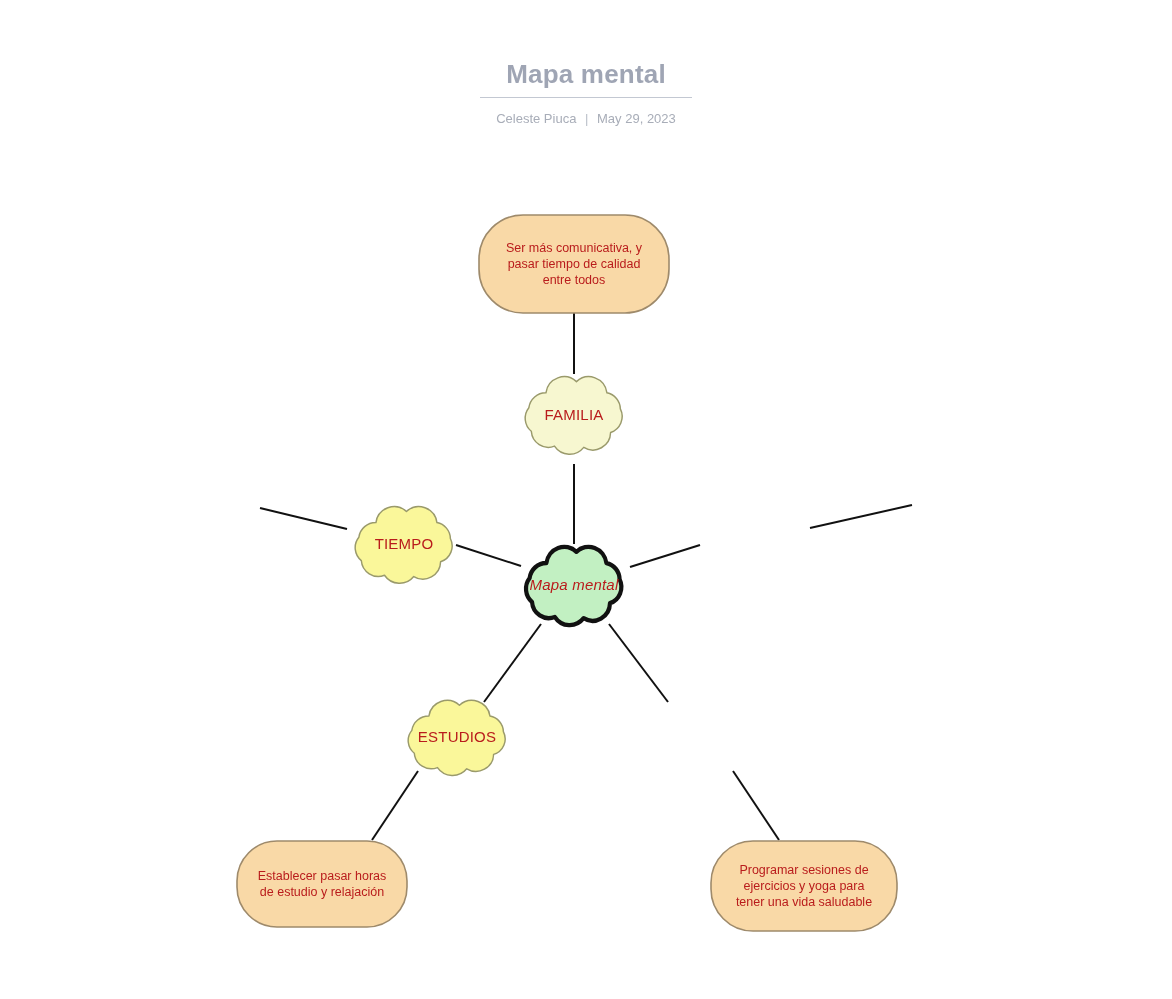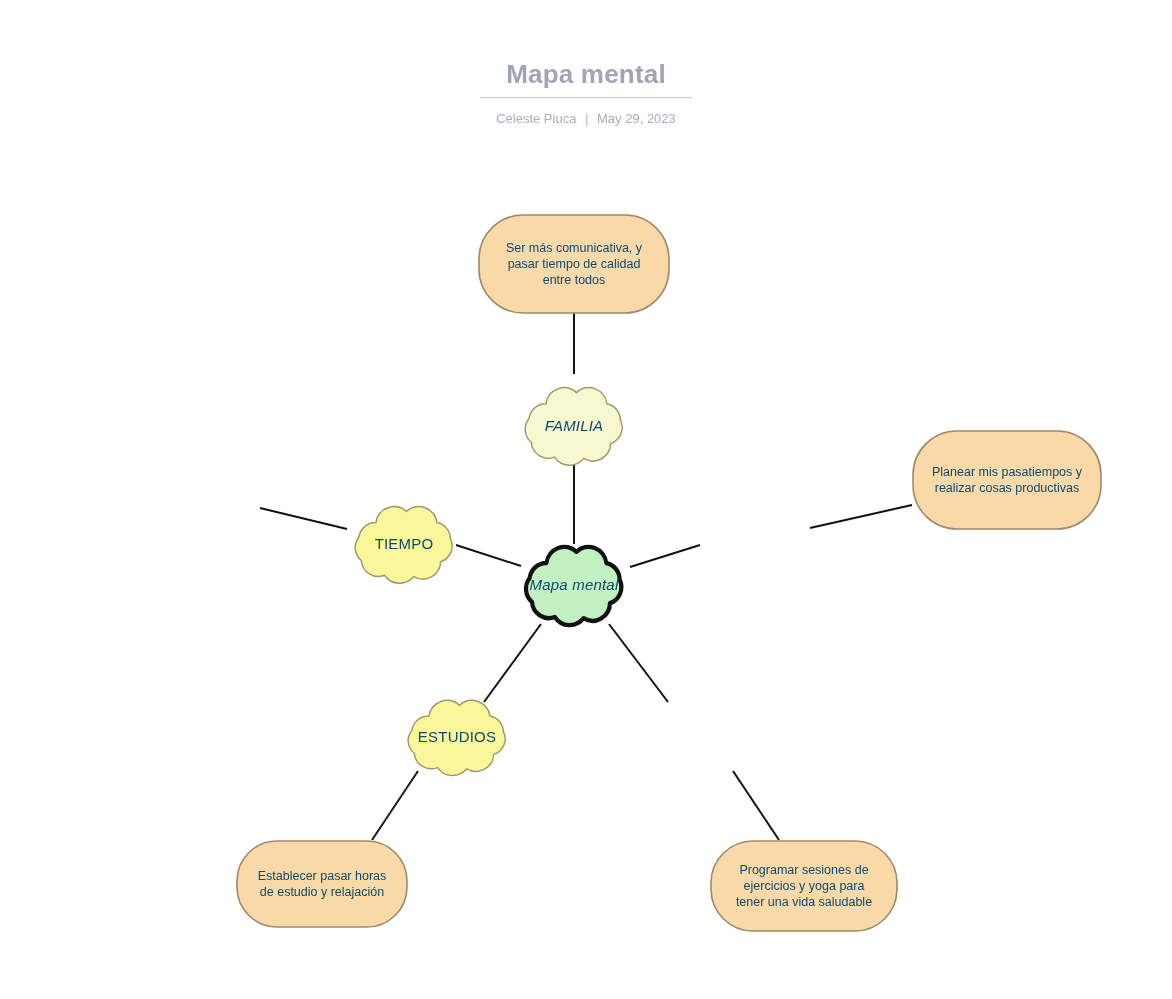--- a/index.html
+++ b/index.html
@@ -73,21 +73,21 @@
   .node-label {
     position: absolute;
     left: 0;
     top: 0;
     width: 100%;
     height: 100%;
     display: flex;
     align-items: center;
     justify-content: center;
     text-align: center;
-    color: #0c4a6e;
+    color: #b91c1c;
     box-sizing: border-box;
   }
   .cloud-node .node-label {
     font-size: 15px;
     line-height: 18px;
     letter-spacing: 0.2px;
   }
   .center-node .node-label {
     font-size: 15px;
     font-style: italic;
@@ -130,42 +130,36 @@
   </svg>
 
   <div class="node box-node" style="left:478px; top:214px; width:192px; height:100px;">
     <svg width="192" height="100" viewBox="0 0 192 100">
       <rect x="1" y="1" width="190" height="98" rx="44" ry="44" fill="#F9D9A7" stroke="#9E8A6B" stroke-width="1.6"></rect>
     </svg>
     <div class="node-label">Ser más comunicativa, y pasar tiempo de calidad entre todos</div>
   </div>
 
 
-  <div class="node box-node" style="left:912px; top:430px; width:190px; height:100px;">
-    <svg width="190" height="100" viewBox="0 0 190 100">
-      <rect x="1" y="1" width="188" height="98" rx="44" ry="44" fill="#F9D9A7" stroke="#9E8A6B" stroke-width="1.6"></rect>
-    </svg>
-    <div class="node-label">Planear mis pasatiempos y realizar cosas productivas</div>
-  </div>
 
   <div class="node box-node" style="left:236px; top:840px; width:172px; height:88px;">
     <svg width="172" height="88" viewBox="0 0 172 88">
       <rect x="1" y="1" width="170" height="86" rx="40" ry="40" fill="#F9D9A7" stroke="#9E8A6B" stroke-width="1.6"></rect>
     </svg>
     <div class="node-label">Establecer pasar horas de estudio y relajación</div>
   </div>
 
   <div class="node box-node" style="left:710px; top:840px; width:188px; height:92px;">
     <svg width="188" height="92" viewBox="0 0 188 92">
       <rect x="1" y="1" width="186" height="90" rx="42" ry="42" fill="#F9D9A7" stroke="#9E8A6B" stroke-width="1.6"></rect>
     </svg>
     <div class="node-label">Programar sesiones de ejercicios y yoga para tener una vida saludable</div>
   </div>
 
-  <div class="node cloud-node" style="left:513px; top:379px; width:122px; height:93px;font-style:italic;">
+  <div class="node cloud-node" style="left:513px; top:368px; width:122px; height:93px;">
     <svg width="122" height="93" viewBox="0 0 200 150" preserveAspectRatio="none">
       <path d="M54,40 A30,30 0 0,1 104,22 A30,30 0 0,1 154,40 A27,27 0 0,1 176,66
                A27,27 0 0,1 160,104 A29,29 0 0,1 116,128 A30,30 0 0,1 68,126
                A28,28 0 0,1 30,102 A27,27 0 0,1 26,64 A28,28 0 0,1 54,40 Z" fill="#F7F7D0" stroke="#9A9A6B" stroke-width="2.4" stroke-linejoin="round"></path>
     </svg>
     <div class="node-label">FAMILIA</div>
   </div>
 
   <div class="node cloud-node" style="left:343px; top:498px; width:122px; height:92px;">
     <svg width="122" height="92" viewBox="0 0 200 150" preserveAspectRatio="none">

